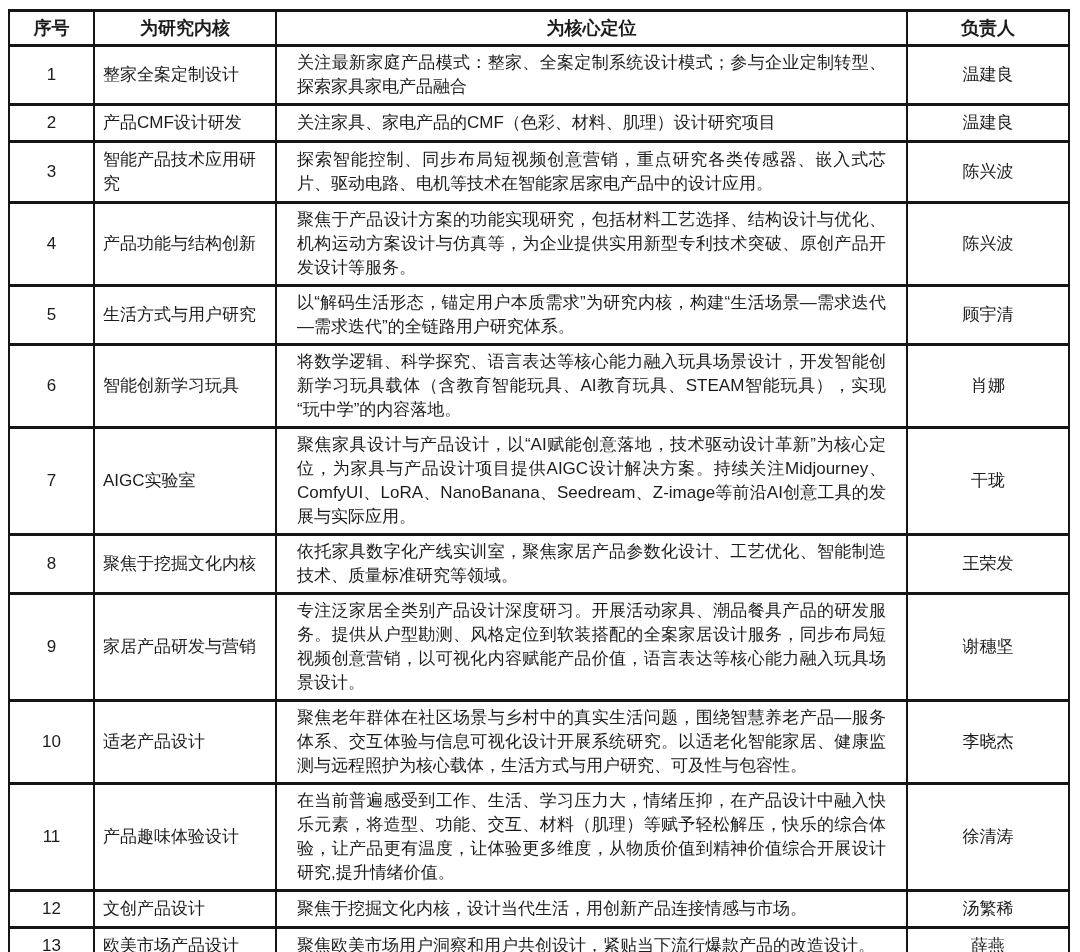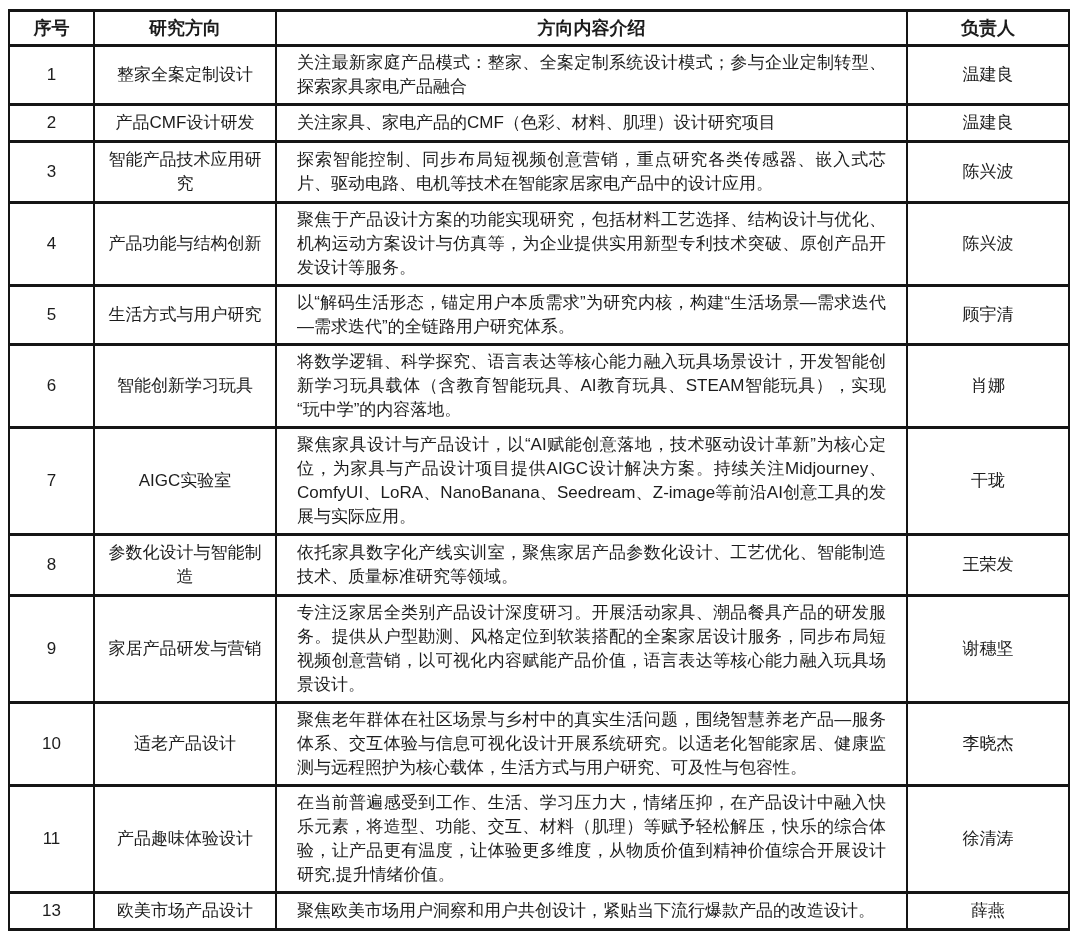--- a/index.html
+++ b/index.html
@@ -43,21 +43,20 @@
   td {
     font-size: 17px;
     line-height: 24px;
     padding: 5px 6px;
   }
   td.no-cell,
   td.leader-cell {
     text-align: center;
   }
   td.dir-cell {
-    text-align: center;
     padding: 5px 8px;
   }
   td.intro-cell {
     text-align: justify;
     padding: 4px 20px;
   }
 </style>
 </head>
 <body>
 
@@ -65,22 +64,22 @@
   <table class="research-table">
     <colgroup>
       <col class="c-no">
         <col class="c-dir">
         <col class="c-intro">
         <col class="c-leader">
     </colgroup>
     <thead>
       <tr>
         <th>序号</th>
-        <th>研究方向</th>
-        <th>方向内容介绍</th>
+        <th>为研究内核</th>
+        <th>为核心定位</th>
         <th>负责人</th>
       </tr>
     </thead>
     <tbody>
       <tr>
         <td class="no-cell">1</td>
         <td class="dir-cell">整家全案定制设计</td>
         <td class="intro-cell">关注最新家庭产品模式：整家、全案定制系统设计模式；参与企业定制转型、探索家具家电产品融合</td>
         <td class="leader-cell">温建良</td>
       </tr>
@@ -115,21 +114,21 @@
         <td class="leader-cell">肖娜</td>
       </tr>
       <tr>
         <td class="no-cell">7</td>
         <td class="dir-cell">AIGC实验室</td>
         <td class="intro-cell">聚焦家具设计与产品设计，以“AI赋能创意落地，技术驱动设计革新”为核心定位，为家具与产品设计项目提供AIGC设计解决方案。持续关注Midjourney、ComfyUI、LoRA、NanoBanana、Seedream、Z-image等前沿AI创意工具的发展与实际应用。</td>
         <td class="leader-cell">干珑</td>
       </tr>
       <tr>
         <td class="no-cell">8</td>
-        <td class="dir-cell">参数化设计与智能制造</td>
+        <td class="dir-cell">聚焦于挖掘文化内核</td>
         <td class="intro-cell">依托家具数字化产线实训室，聚焦家居产品参数化设计、工艺优化、智能制造技术、质量标准研究等领域。</td>
         <td class="leader-cell">王荣发</td>
       </tr>
       <tr>
         <td class="no-cell">9</td>
         <td class="dir-cell">家居产品研发与营销</td>
         <td class="intro-cell">专注泛家居全类别产品设计深度研习。开展活动家具、潮品餐具产品的研发服务。提供从户型勘测、风格定位到软装搭配的全案家居设计服务，同步布局短视频创意营销，以可视化内容赋能产品价值，语言表达等核心能力融入玩具场景设计。</td>
         <td class="leader-cell">谢穗坚</td>
       </tr>
       <tr>
@@ -138,20 +137,26 @@
         <td class="intro-cell">聚焦老年群体在社区场景与乡村中的真实生活问题，围绕智慧养老产品—服务体系、交互体验与信息可视化设计开展系统研究。以适老化智能家居、健康监测与远程照护为核心载体，生活方式与用户研究、可及性与包容性。</td>
         <td class="leader-cell">李晓杰</td>
       </tr>
       <tr>
         <td class="no-cell">11</td>
         <td class="dir-cell">产品趣味体验设计</td>
         <td class="intro-cell">在当前普遍感受到工作、生活、学习压力大，情绪压抑，在产品设计中融入快乐元素，将造型、功能、交互、材料（肌理）等赋予轻松解压，快乐的综合体验，让产品更有温度，让体验更多维度，从物质价值到精神价值综合开展设计研究,提升情绪价值。</td>
         <td class="leader-cell">徐清涛</td>
       </tr>
       <tr>
+        <td class="no-cell">12</td>
+        <td class="dir-cell">文创产品设计</td>
+        <td class="intro-cell">聚焦于挖掘文化内核，设计当代生活，用创新产品连接情感与市场。</td>
+        <td class="leader-cell">汤繁稀</td>
+      </tr>
+      <tr>
         <td class="no-cell">13</td>
         <td class="dir-cell">欧美市场产品设计</td>
         <td class="intro-cell">聚焦欧美市场用户洞察和用户共创设计，紧贴当下流行爆款产品的改造设计。</td>
         <td class="leader-cell">薛燕</td>
       </tr>
     </tbody>
   </table>
 </div>
 
 </body></html>

